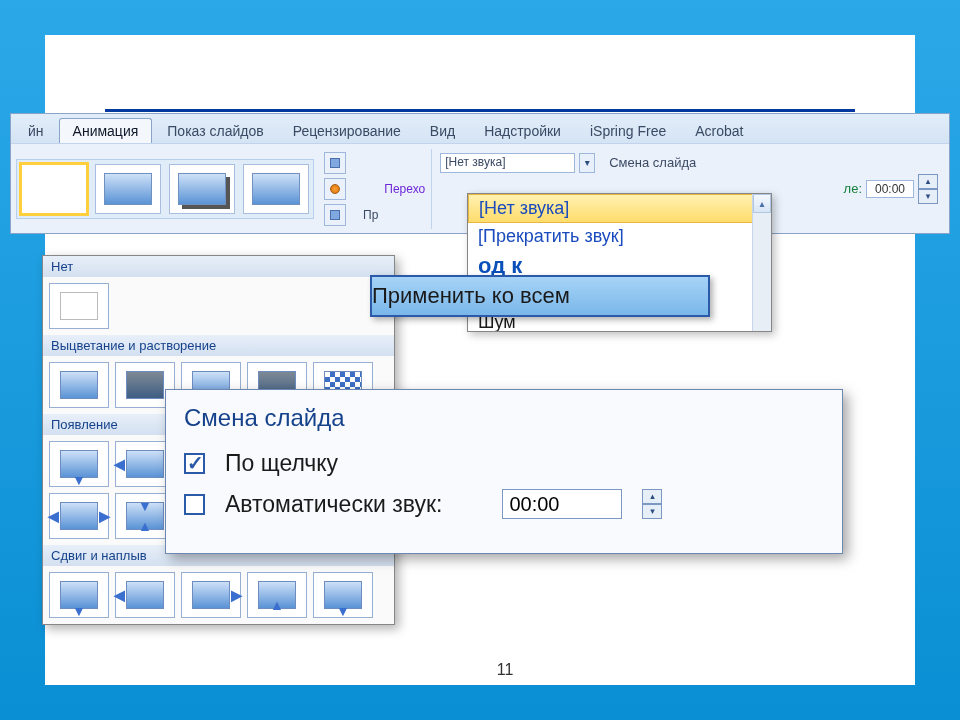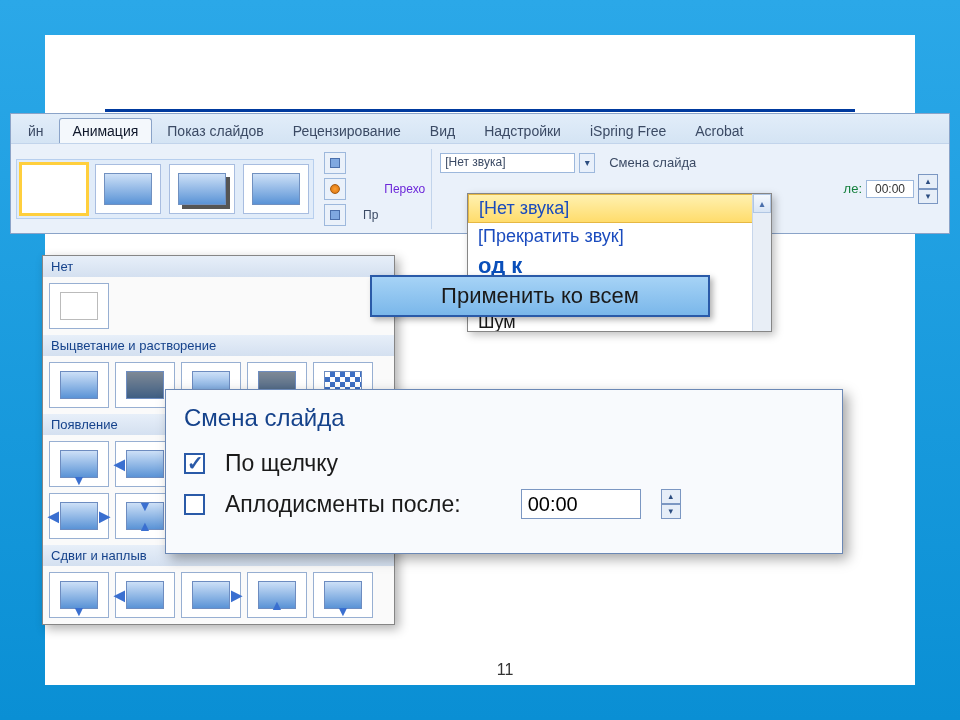--- a/index.html
+++ b/index.html
@@ -237,21 +237,21 @@
   .sound-dd-item.blue { color:#1a4bbe; }
   .sound-dd-item.cut { overflow:hidden; height:22px; }
 
   
   .apply-callout {
     position:absolute;
     left:370px; top:275px;
     width:340px; height:42px;
     background:linear-gradient(#a6d3f6,#7ab7ea);
     border:2px solid #2a5aa8;
-    display:flex; align-items:center; justify-content:center;
+    display:flex; align-items:center; 
     font-size:22px;
     color:#1a1a1a;
     box-shadow:3px 3px 6px rgba(0,0,0,0.3);
   }
   .apply-arrow {
     position:absolute;
     left:618px; top:215px;
     width: 0; height: 0;
     border-top: 30px solid transparent;
     border-bottom: 30px solid transparent;
@@ -511,21 +511,21 @@
 </div>
 
 <div class="advance-popup">
   <div class="hdr">Смена слайда</div>
   <div class="row">
     <div class="chk checked"></div>
     <span>По щелчку</span>
   </div>
   <div class="row">
     <div class="chk"></div>
-    <span>Аплодисменты после:</span>
+    <span>Автоматически звук:</span>
     <div style="width:20px"></div>
     <input class="time-box" value="00:00" style="">
     <div class="spin">
       <div>▴</div>
       <div>▾</div>
     </div>
   </div>
 </div>
 
 </body></html>

